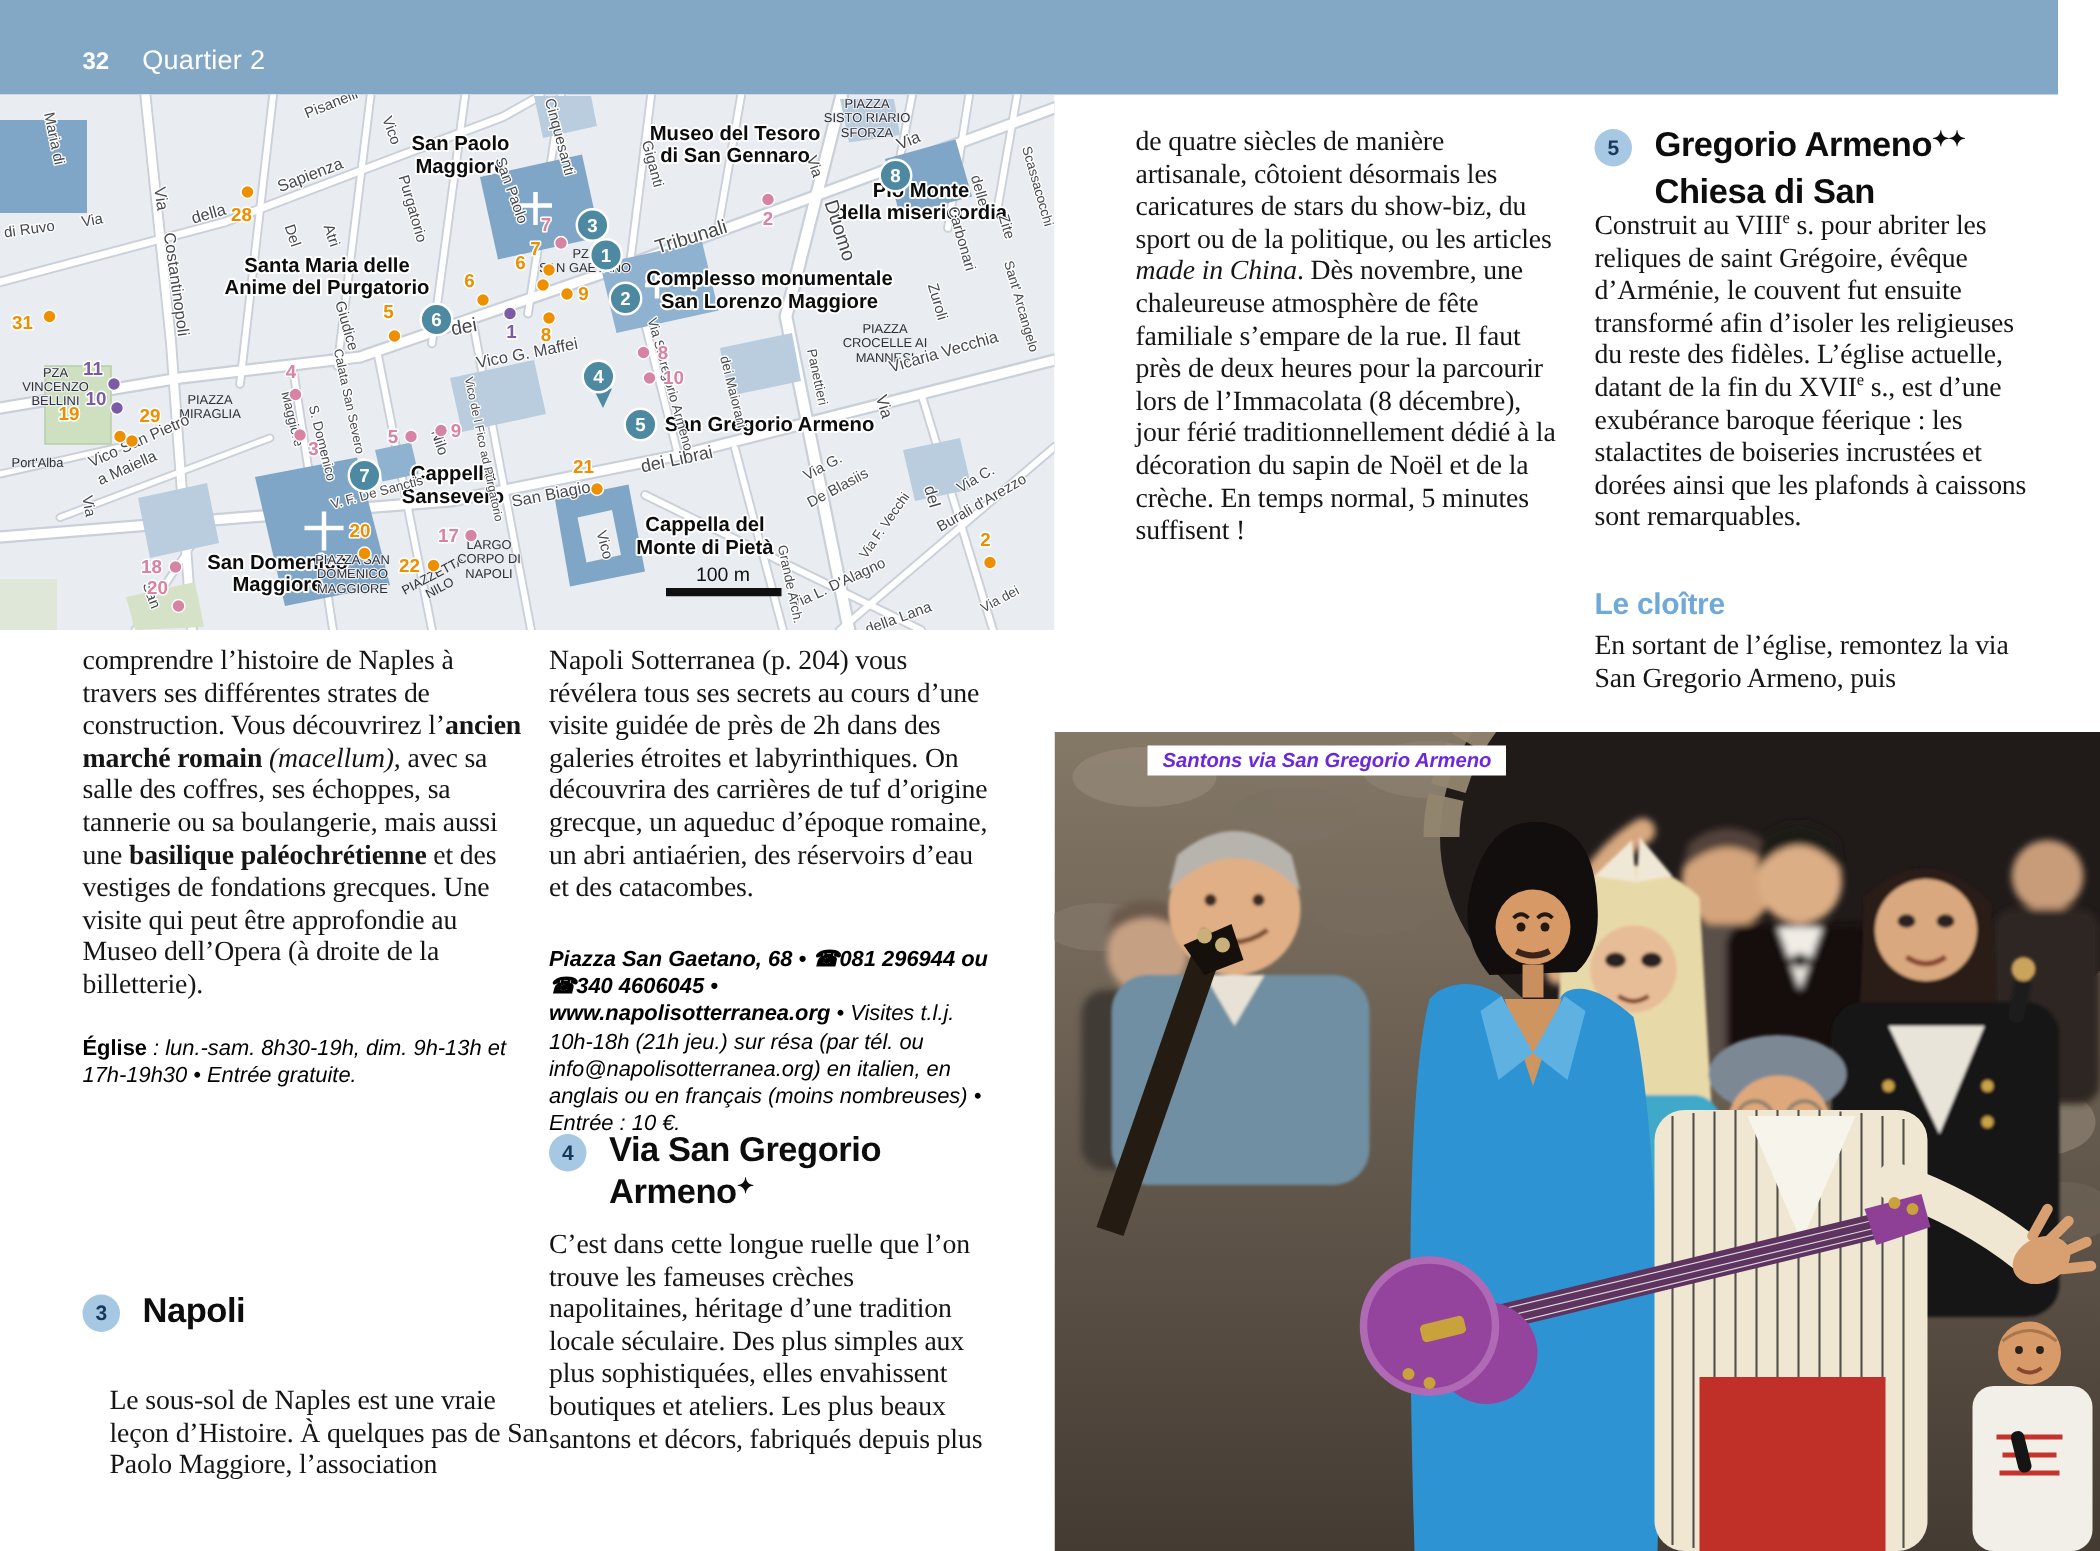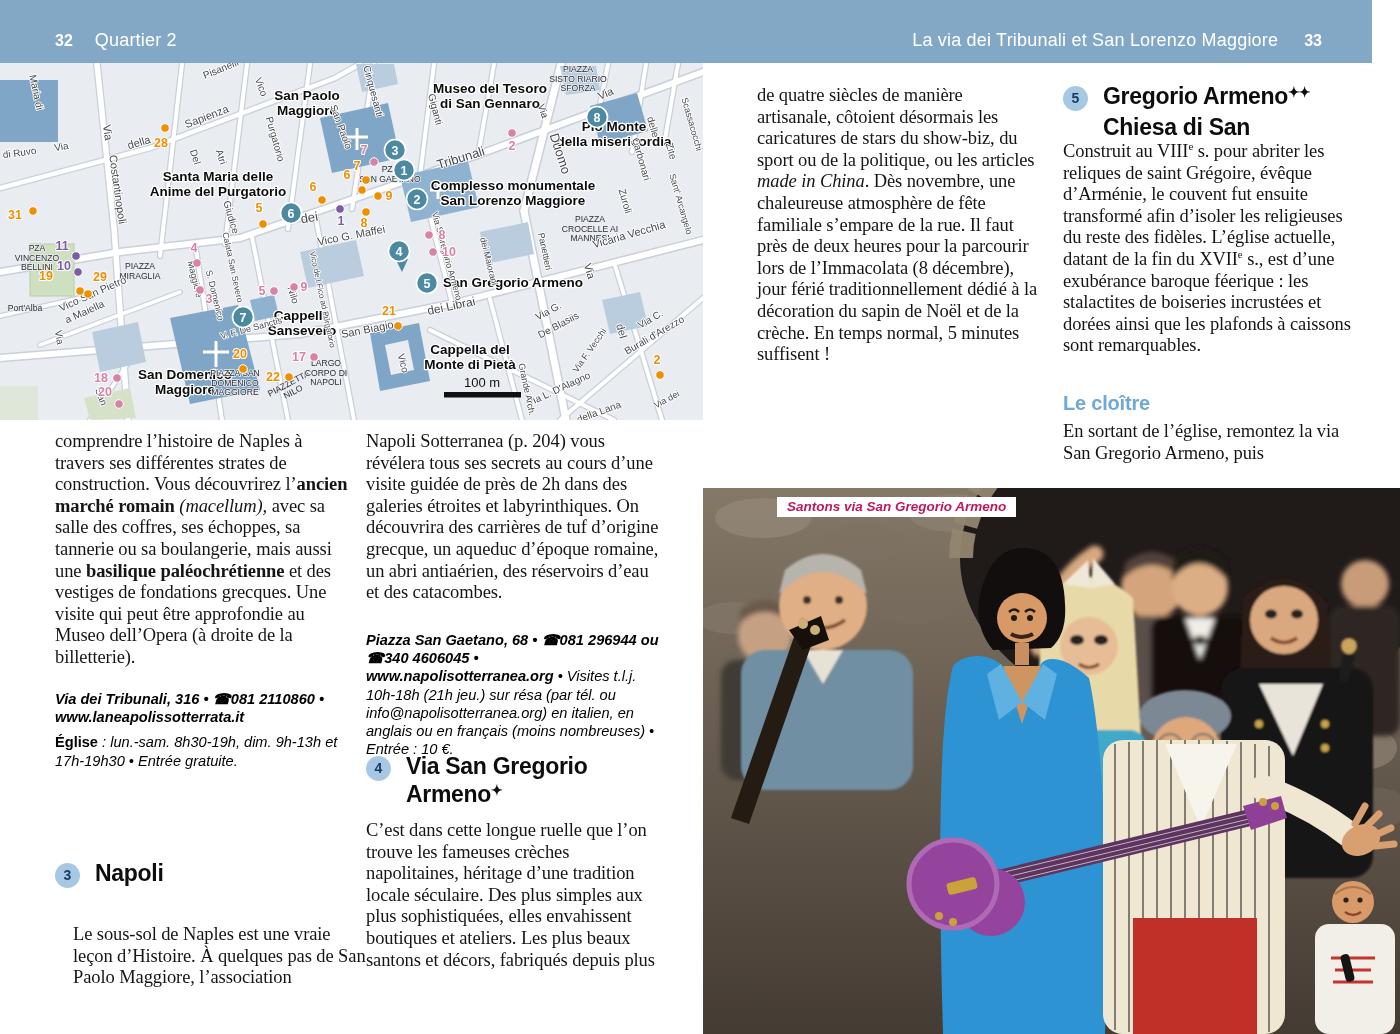--- a/index.html
+++ b/index.html
@@ -38,35 +38,31 @@
   .info .run-b{font-style:normal;font-weight:700;}
   .sec{position:absolute;}
   .sec-num{position:absolute;left:0;top:3px;width:25px;height:25px;border-radius:50%;background:#a7c8e2;
            color:#17395c;font-size:14px;font-weight:700;text-align:center;line-height:25px;}
   .sec-title{margin-left:40px;font-weight:700;font-size:23px;line-height:27.5px;color:#0d0d0d;letter-spacing:-.3px;}
   .stars{font-size:14px;position:relative;top:-7px;letter-spacing:-1px;}
   .cloitre{position:absolute;font-weight:700;font-size:20px;color:#6ea9d8;letter-spacing:-.2px;}
   
   .photo{position:absolute;left:703px;top:488px;width:697px;height:546px;}
   .photo-caption{position:absolute;left:62px;top:9px;background:#ffffff;padding:2px 10px 3px 10px;
-        font-weight:700;font-style:italic;font-size:13.5px;color:#be185d;white-space:nowrap;margin-left:12px;}
+        font-weight:700;font-style:italic;font-size:13.5px;color:#6d28d9;white-space:nowrap;}
 </style>
 </head>
 <body>
 
 <div class="stage">
 
   <div class="hdr">
     <div class="hdr-left">
       <span class="pgnum">32</span>
       <span class="hdr-title">Quartier 2</span>
-    </div>
-    <div class="hdr-right">
-      <span class="hdr-title">La via dei Tribunali et San Lorenzo Maggiore</span>
-      <span class="pgnum">33</span>
     </div>
   </div>
 
   <div class="map-wrap">
     <svg id="map-svg" width="703" height="357" viewBox="0 0 703 357">
       <rect x="0" y="0" width="703" height="357" fill="#e9edf2"></rect>
 
       <g stroke="#c9d0d9" fill="none" stroke-linecap="round">
         <polyline stroke-width="9" points="0,209 120,189 240,175 420,113 703,9"></polyline>
         <polyline stroke-width="9" points="0,295 300,271 455,240 703,177"></polyline>
@@ -305,21 +301,20 @@
           <text class="m-poilbl" x="399" y="192.5" text-anchor="middle">4</text>
           <circle cx="427" cy="220" r="10.5" class="m-poi" fill="#4d8aa2"></circle>
           <text class="m-poilbl" x="427" y="224.5" text-anchor="middle">5</text>
         </g>
     </svg>
   </div>
 
   <div class="serif" style="left:55px;top:431px;width:293px;"><span>comprendre l’histoire de Naples à travers ses différentes strates de construction. Vous découvrirez l’</span><span class="run-b">ancien marché romain</span><span> </span><span class="run-i">(macellum),</span><span> avec sa salle des coffres, ses échoppes, sa tannerie ou sa boulangerie, mais aussi une </span><span class="run-b">basilique paléochrétienne</span><span> et des vestiges de fondations grecques. Une visite qui peut être approfondie au Museo dell’Opera (à droite de la billetterie).</span></div>
 
   <div class="info" style="left:55px;top:690px;width:296px;">
-      <p><span class="run-bi">Via dei Tribunali, 316 • ☎081 2110860 • www.laneapolissotterrata.it</span></p>
       <p><span class="run-b">Église</span><span> : lun.-sam. 8h30-19h, dim. 9h-13h et 17h-19h30 • Entrée gratuite.</span></p>
     </div>
 
   <div class="sec" style="left:55px;top:860px;width:300px;">
     <span class="sec-num">3</span>
     <div class="sec-title">
       <div><span>Napoli</span></div>
     </div>
   </div>
 

